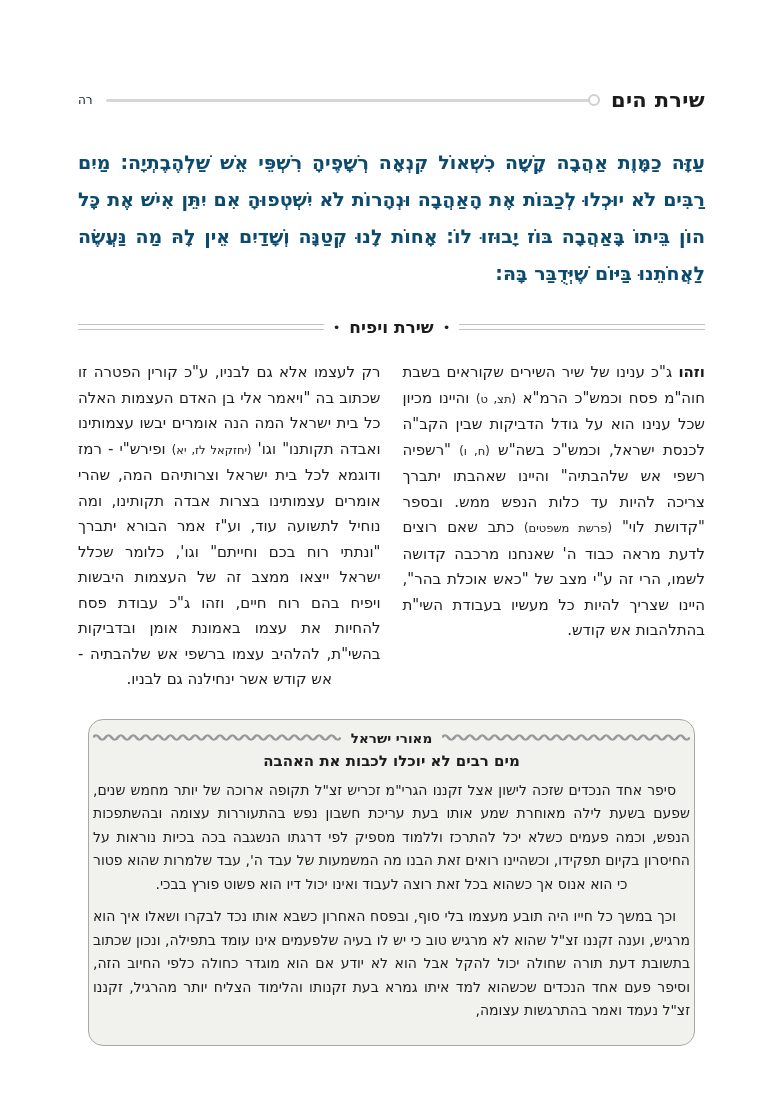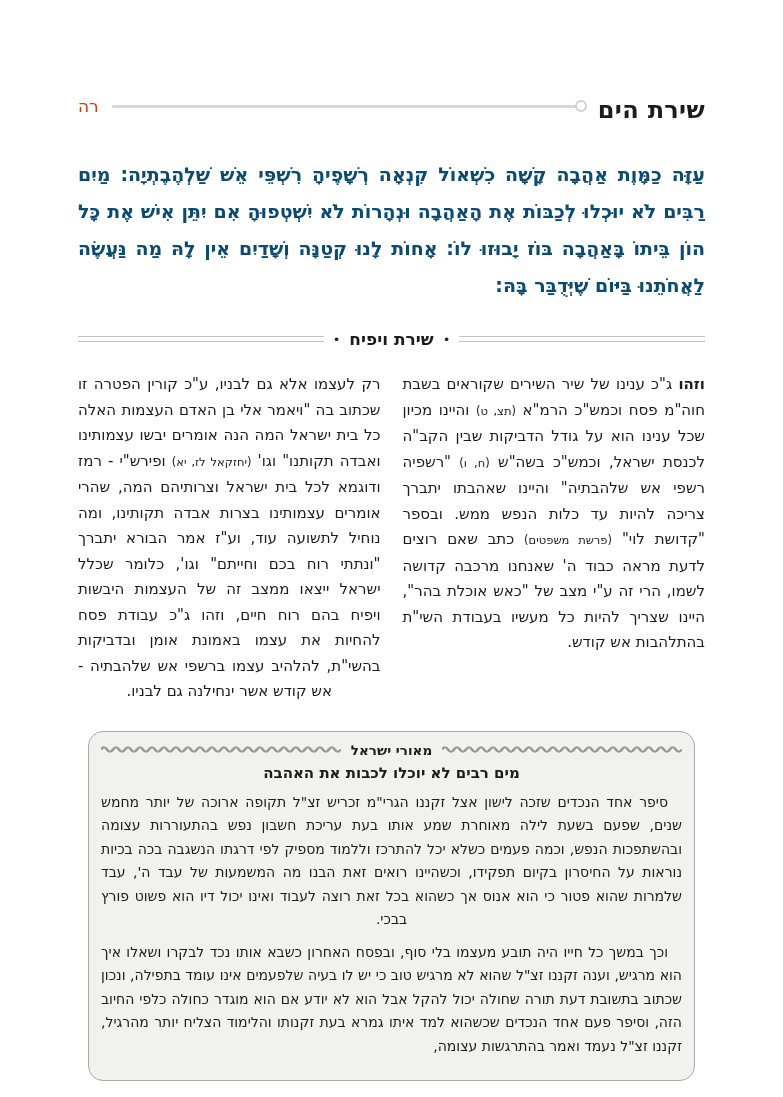--- a/index.html
+++ b/index.html
@@ -6,27 +6,27 @@
   .page {
     width: 783px; height: 1097px; margin: 0 auto; background: #ffffff;
     direction: rtl; color: #1c1c1c;
     font-family: "DejaVu Sans", sans-serif;
     box-sizing: border-box; padding: 88px 78px 0; overflow: hidden;
     position: relative;
   }
 
   
   .header { display: flex; align-items: center; }
-  .header-title { font-size: 24px; font-weight: bold; white-space: nowrap; letter-spacing: .3px; margin-top: 8px; }
+  .header-title { font-size: 21px; font-weight: bold; white-space: nowrap; letter-spacing: .3px; }
   .header-line { flex: 1; height: 3px; background: #d6d6d6; border-radius: 2px; margin: 0 13px; position: relative; }
   .header-ring {
     position: absolute; right: -2px; top: 50%; transform: translateY(-50%);
     width: 8px; height: 8px; border: 2.5px solid #cfcfcf; border-radius: 50%; background: #fff;
   }
-  .page-num { font-size: 17px; color: #c2410c; }
+  .page-num { font-size: 12px; color: #0f172a; }
 
   
   .bible {
     margin: 32px 0 0; font-size: 19px; font-weight: bold; line-height: 37px;
     text-align: justify; color: #0c4a6e;
   }
 
   
   .divider { margin-top: 25px; display: flex; align-items: center; gap: 9px; }
   .div-line { flex: 1; height: 4px; border-top: 1.5px solid #c3c3c3; border-bottom: 1.5px solid #c3c3c3; }
@@ -39,21 +39,21 @@
   .col p { margin: 0 0 10px; font-size: 15px; line-height: 25.5px; text-align: justify; }
   .col-left p:last-child { text-align-last: center; }
   .seg-normal { }
   .seg-bold { font-weight: bold; }
   .seg-small { font-size: 11.5px; }
 
   
   .story-box {
     margin: 16px 10px 0; background: #f1f1ee;
     border: 1.5px solid #a8a8a8; border-radius: 15px;
-    padding: 10px 12px 13px; box-sizing: border-box;
+    padding: 10px 4px 13px; box-sizing: border-box;
   }
   .box-header { display: flex; align-items: center; gap: 10px; }
   .rope { flex: 1; height: 9px; }
   .rope svg { display: block; width: 100%; height: 100%; }
   .box-header-label { font-size: 13.5px; font-weight: bold; white-space: nowrap; }
   .box-title { text-align: center; font-weight: bold; font-size: 15px; margin-top: 6px; }
   .box-body { margin-top: 9px; }
   .box-body p { margin: 0 0 9px; font-size: 14px; line-height: 23.5px; text-align: justify; text-indent: 14px; }
   .box-body p.center-last { text-align-last: center; }
 </style>

